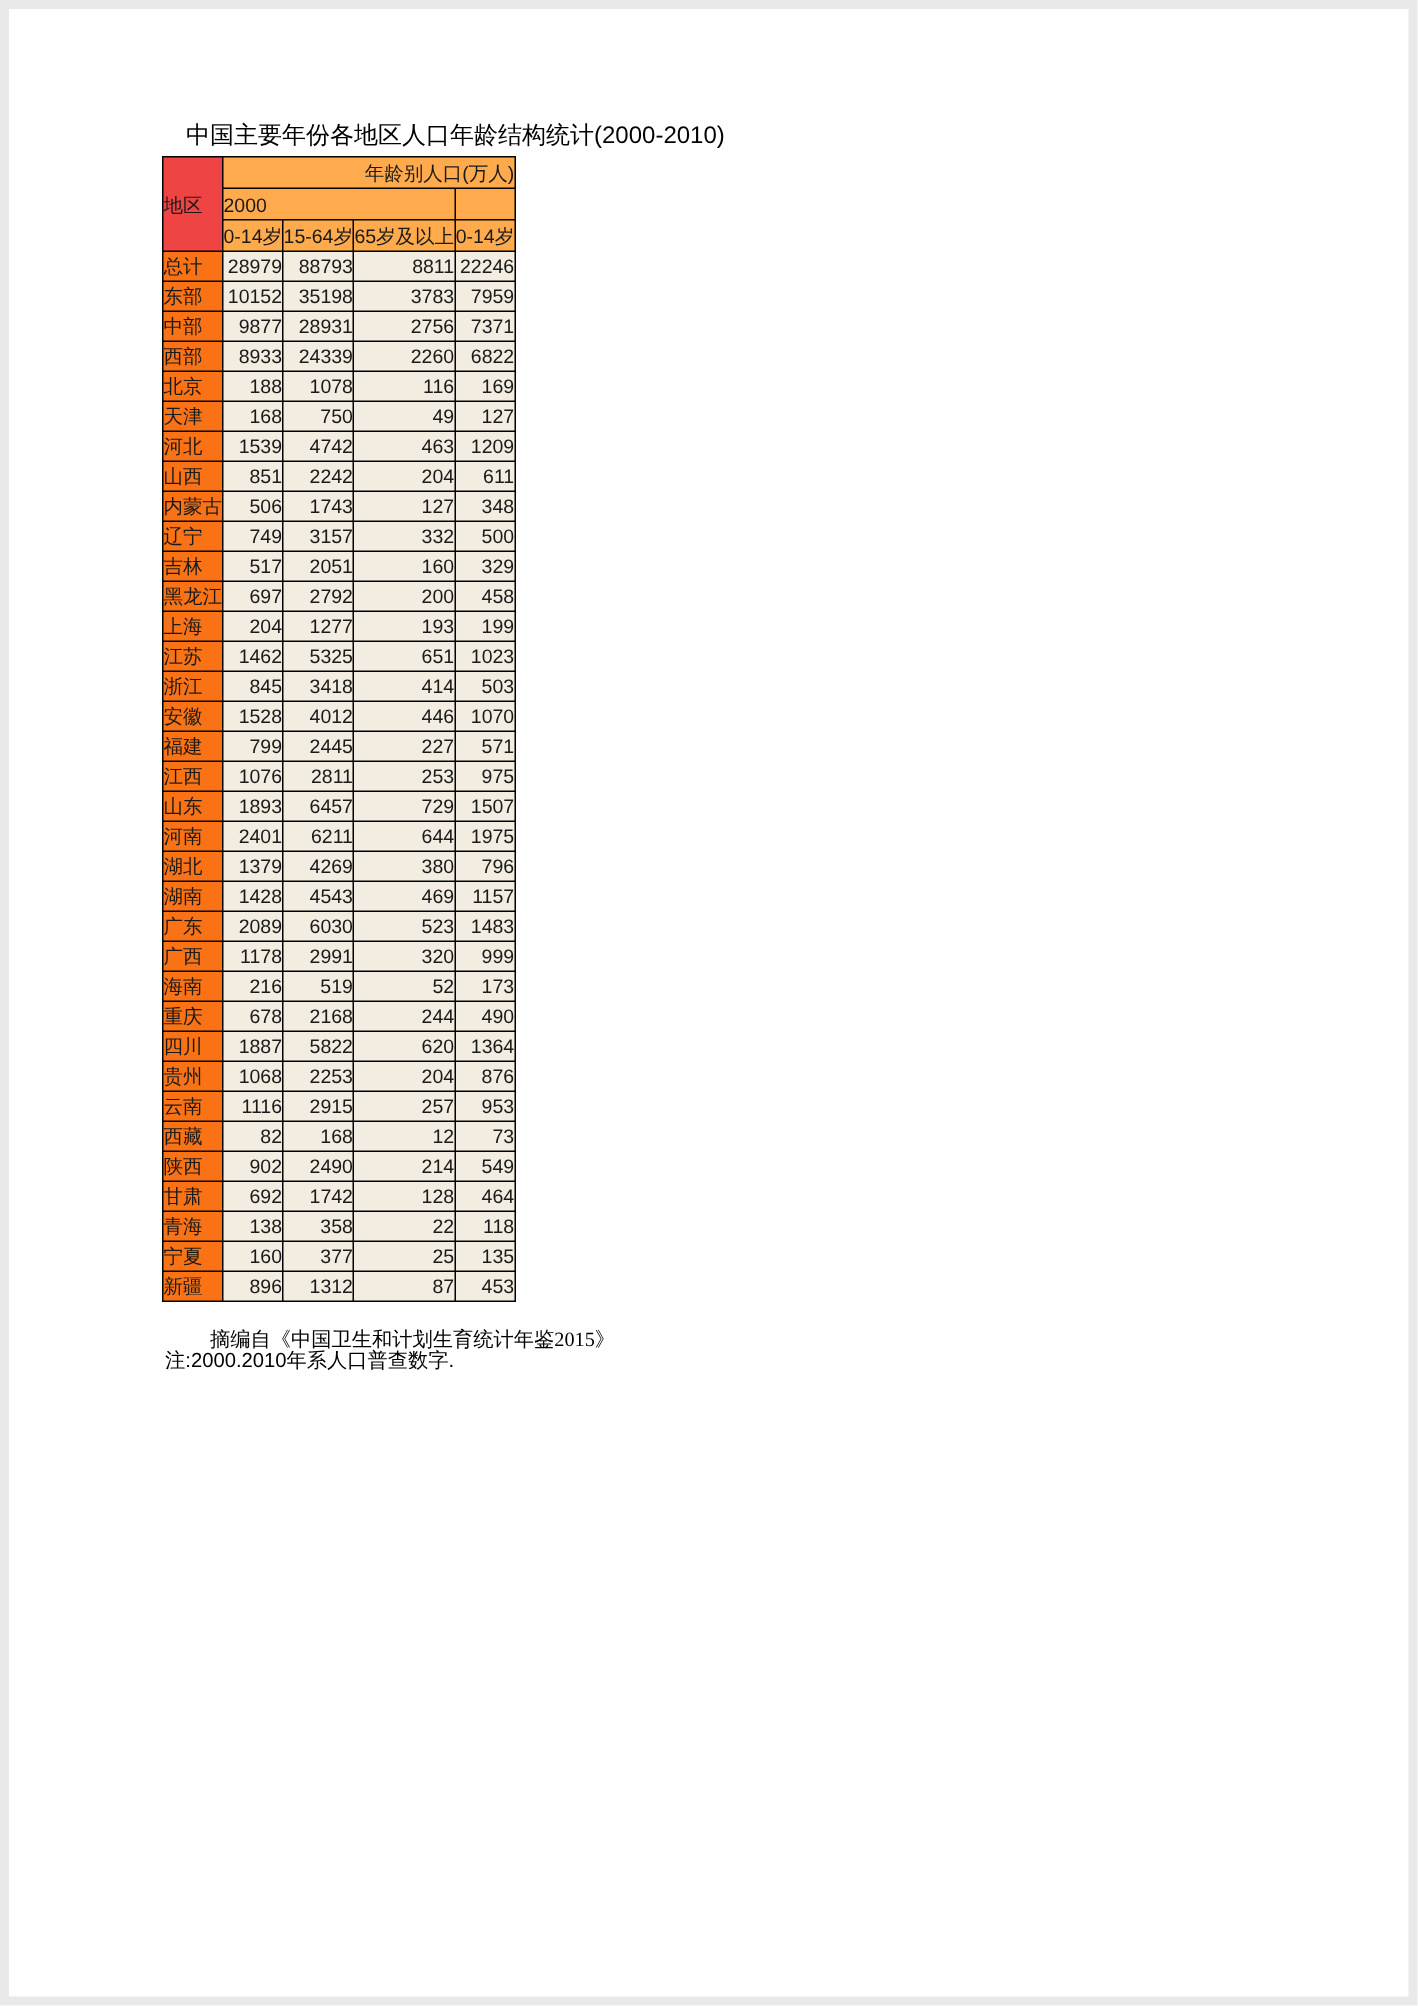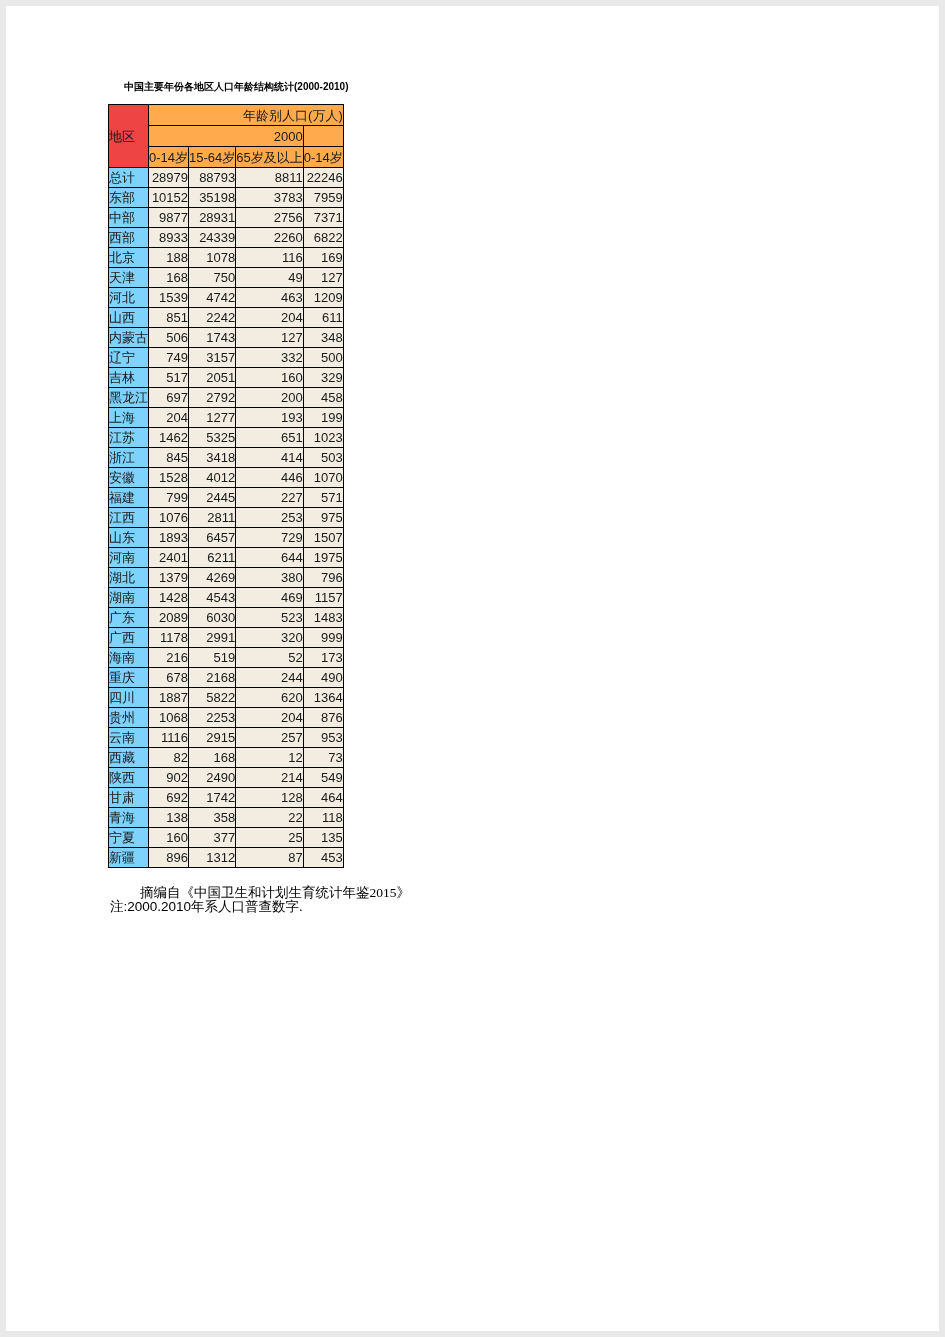--- a/index.html
+++ b/index.html
@@ -28,22 +28,22 @@
   }
   .sheet {
     position: absolute;
     left: 0;
     top: 0;
   }
   .title {
     position: absolute;
     left: 124px;
     top: 80px;
-    font-size: 10px;
-    font-weight: bold;
+    font-size: 16px;
+    font-weight: normal;
     color: #000000;
     white-space: nowrap;
     letter-spacing: 0px;
   }
 
   table.grid {
     position: absolute;
     left: 108px;
     top: 104px;
     border-collapse: separate;
@@ -62,31 +62,31 @@
     overflow: hidden;
   }
 
   
   td.hdr {
     background: #FFAA4D;
     height: 20px;
     padding: 0 3px;
   }
   td.hdr-left  { text-align: right; }
-  td.hdr-right { text-align: right; }
+  td.hdr-right { text-align: left; }
   td.region-head {
     background: #ef4444;
     text-align: left;
     padding: 0 4px;
     vertical-align: middle;
   }
 
   
   td.region {
-    background: #7dd3fc;
+    background: #f97316;
     color: #ffffff;
     text-align: left;
     padding: 0 4px;
     height: 19px;
   }
   td.num {
     background: #F2EDE0;
     text-align: right;
     padding: 0 4px;
     height: 19px;

